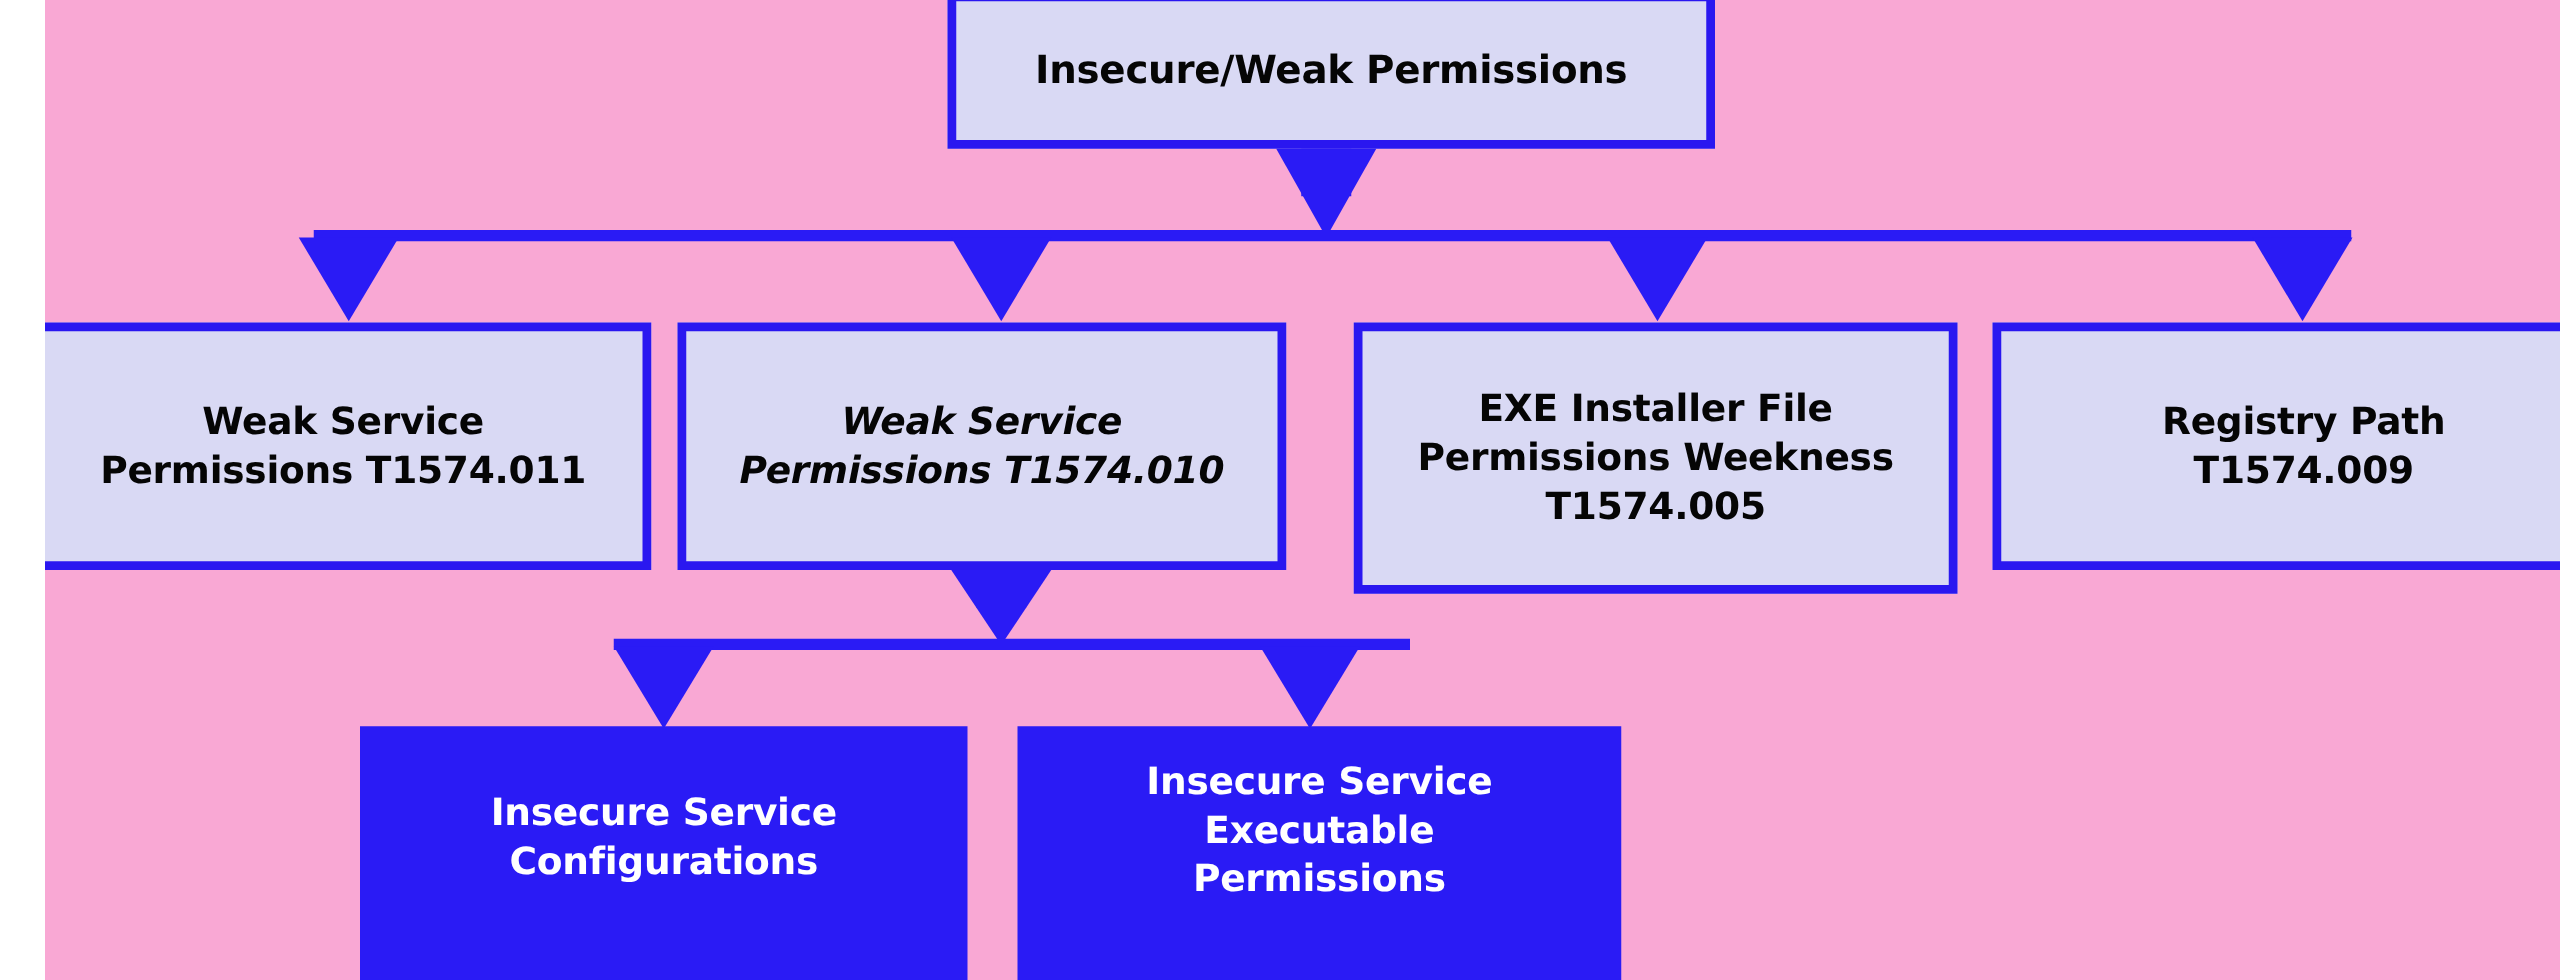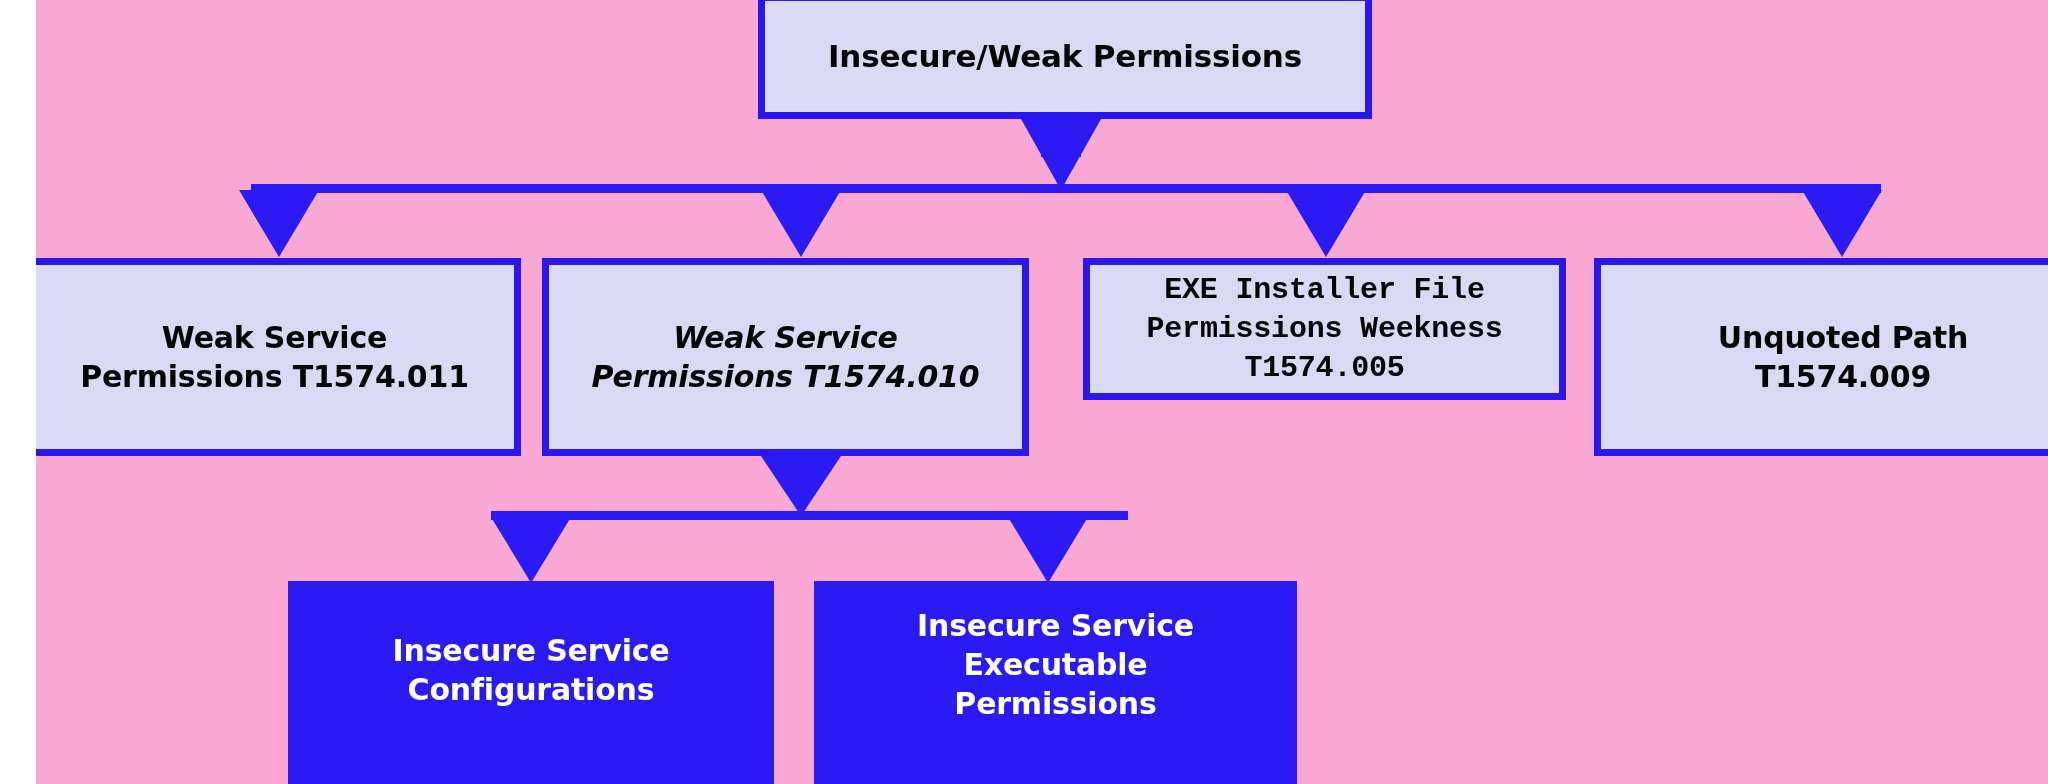--- a/index.html
+++ b/index.html
@@ -87,28 +87,28 @@
   <div class="node node-light" style="left:-8px; top:258px; width:493px; height:198px; font-size:30px;">
     <span class="node-label">Weak Service
 Permissions T1574.011</span>
   </div>
 
   <div class="node node-light" style="left:506px; top:258px; width:487px; height:198px; font-size:30px;font-style:italic;">
     <span class="node-label">Weak Service
 Permissions T1574.010</span>
   </div>
 
-  <div class="node node-light" style="left:1047px; top:258px; width:483px; height:142px; font-size:30px;font-family:Liberation Mono, monospace;">
+  <div class="node node-light" style="left:1047px; top:258px; width:483px; height:217px; font-size:30px;">
     <span class="node-label">EXE Installer File
 Permissions Weekness
 T1574.005</span>
   </div>
 
   <div class="node node-light" style="left:1558px; top:258px; width:498px; height:198px; font-size:30px;">
-    <span class="node-label">Unquoted Path
+    <span class="node-label">Registry Path
 T1574.009</span>
   </div>
 
   <div class="vbar" style="left:745px; top:456px; width:40px; height:30px;"></div>
   <div class="arrow-down" style="left:725px; top:456px; border-left-width:40px; border-right-width:40px; border-top-width:60px;"></div>
 
   <div class="hbar" style="left:455px; top:511px; width:637px; height:9px;"></div>
 
   <div class="arrow-down" style="left:455px; top:517px; border-left-width:40px; border-right-width:40px; border-top-width:66px;"></div>
   <div class="arrow-down" style="left:972px; top:517px; border-left-width:40px; border-right-width:40px; border-top-width:66px;"></div>

